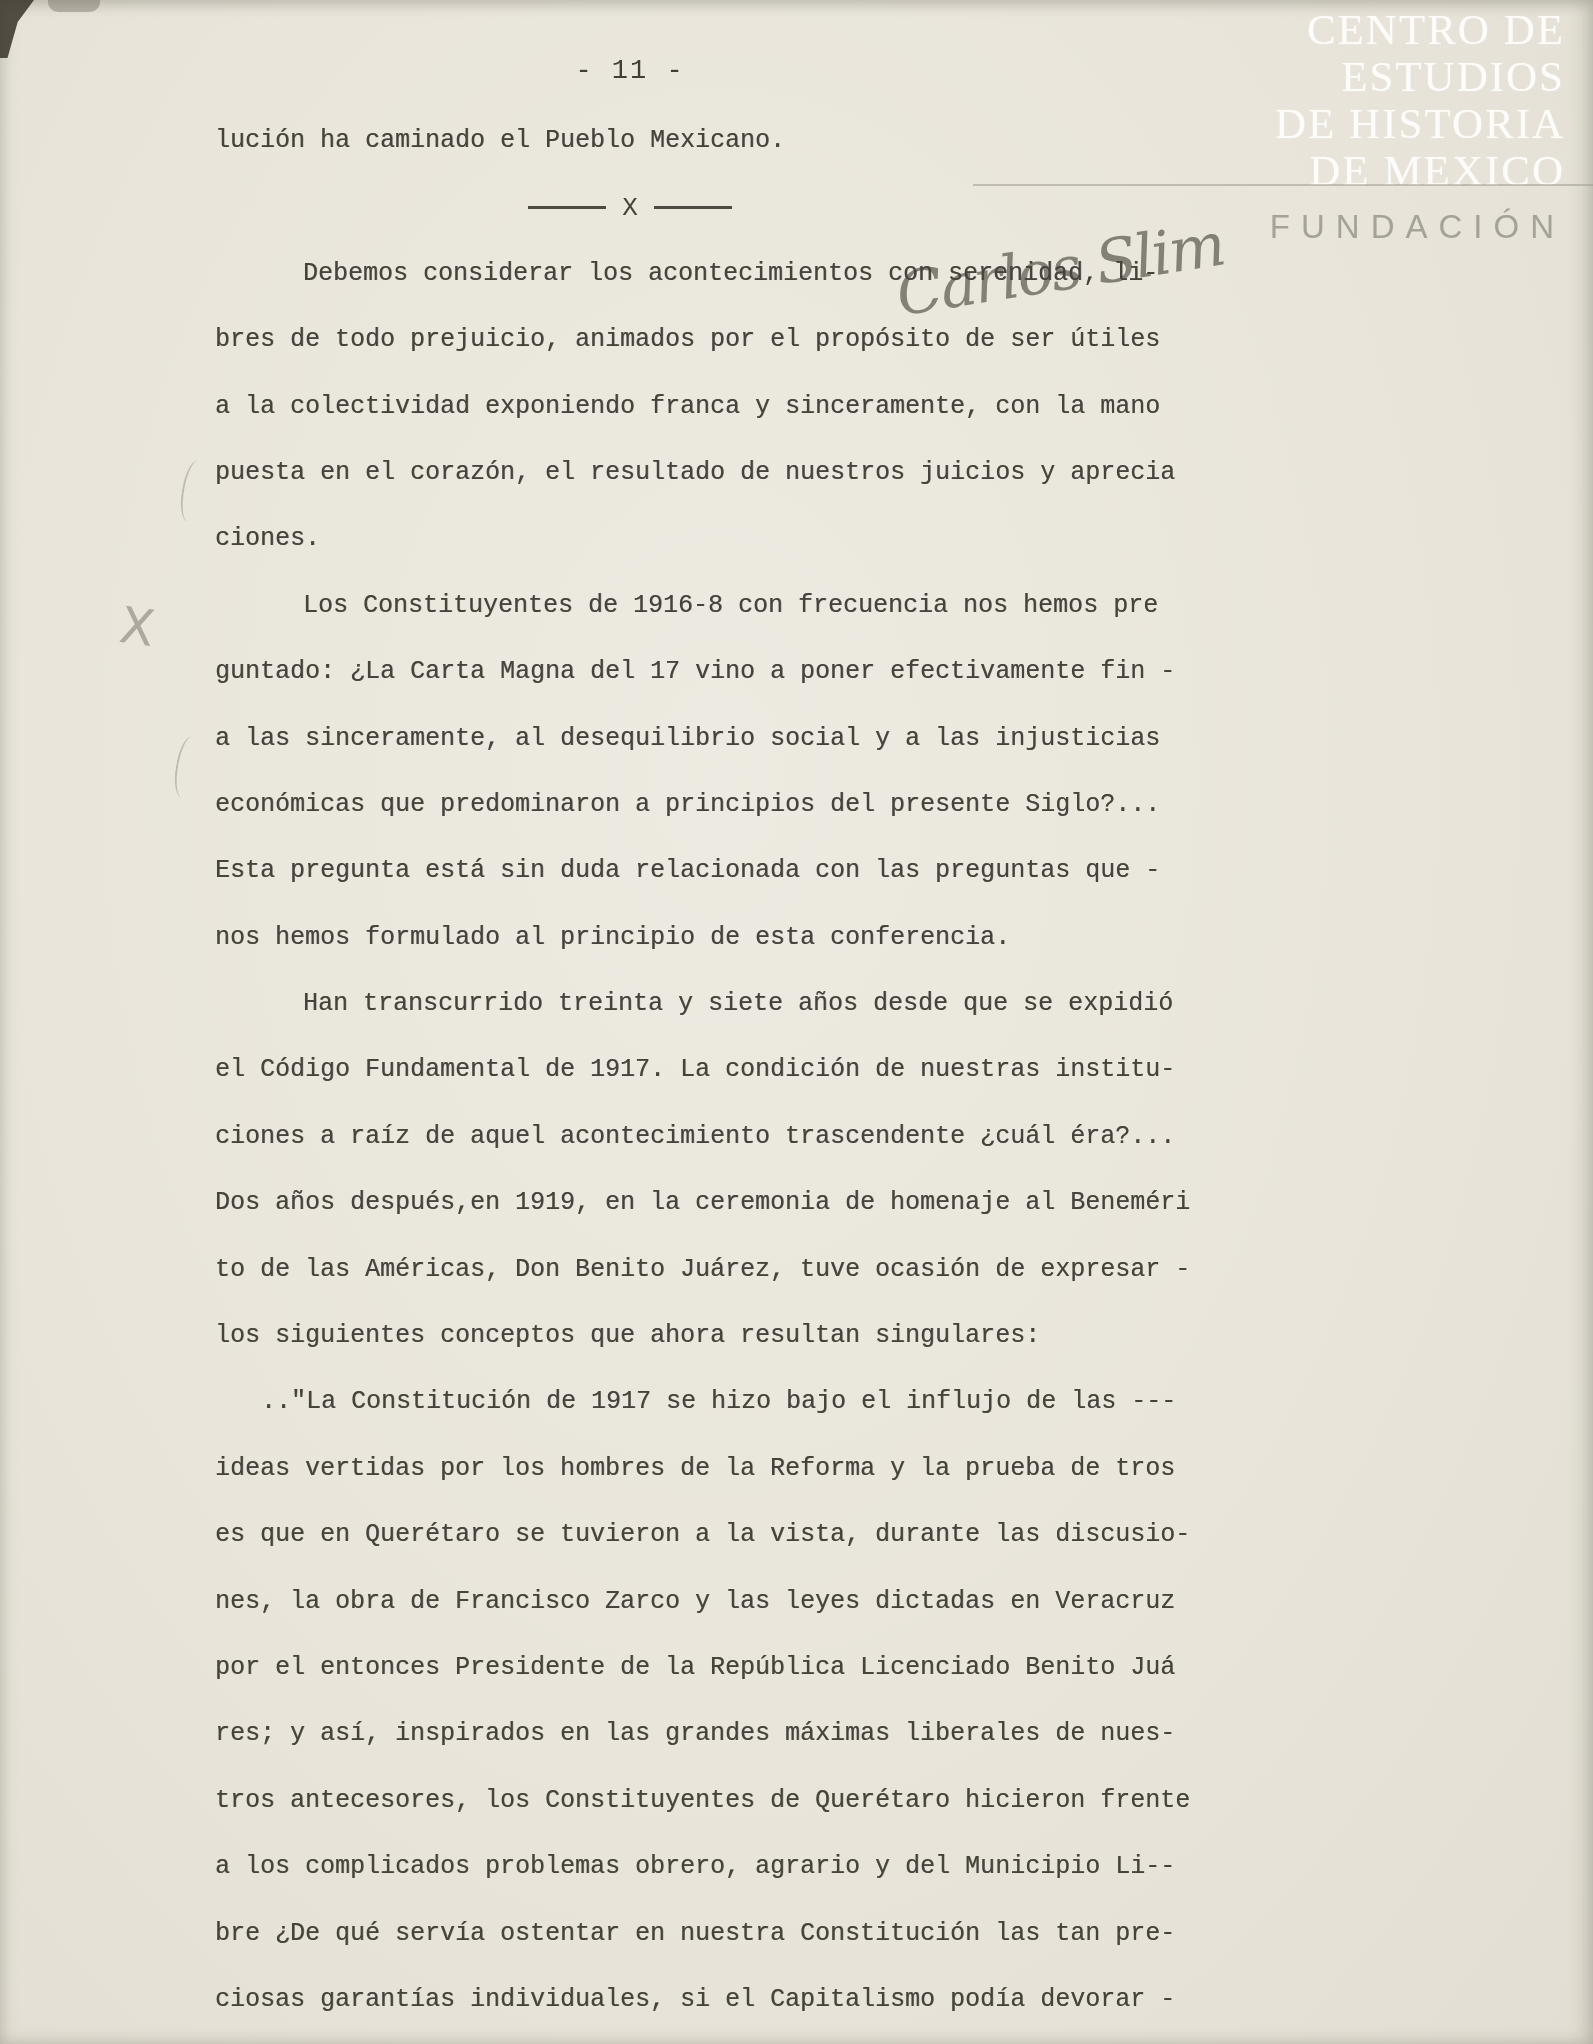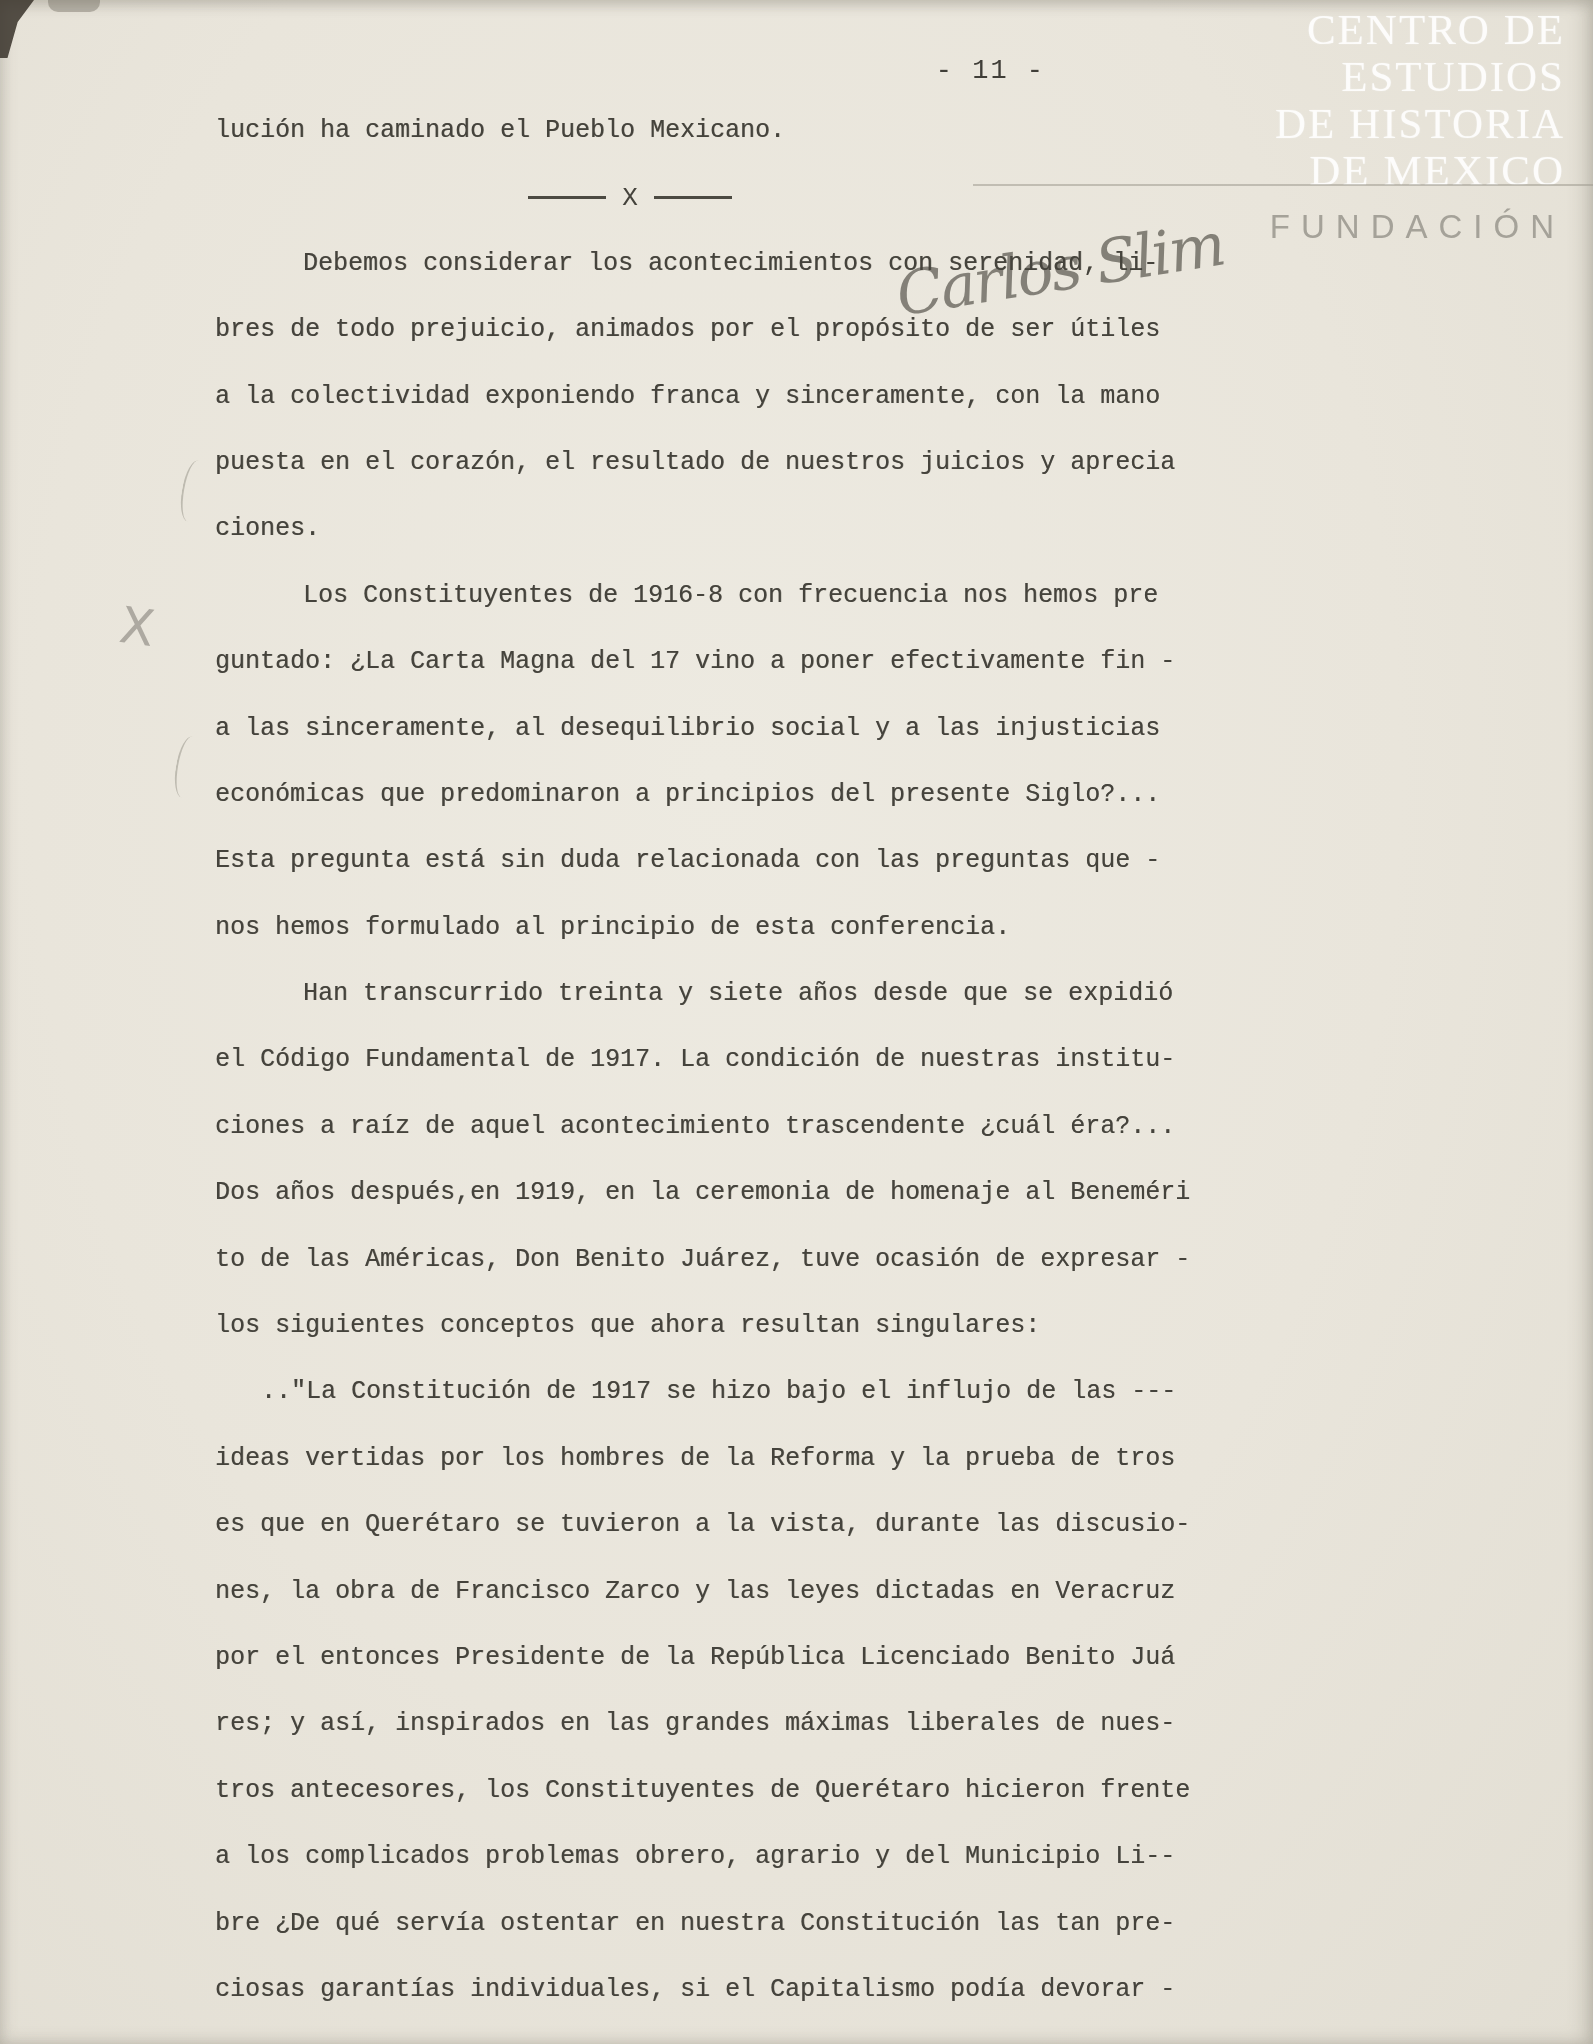--- a/index.html
+++ b/index.html
@@ -47,26 +47,26 @@
     font-style:italic; font-size:60px; font-weight:500;
     color:rgba(92,89,80,0.72);
     transform:rotate(-9deg);
     white-space:nowrap;
     letter-spacing:-2px;
   }
 
   
   .page-number {
     position:absolute; top:56px; left:215px; width:830px;
-    text-align:right; font-size:27px; letter-spacing:2px;
+    text-align:center; font-size:27px; letter-spacing:2px;
     color:#403e38;
   }
 
   
-  .content { position:absolute; left:215px; top:98px; width:1010px; }
+  .content { position:absolute; left:215px; top:108px; width:1010px; }
   .line {
     height:66.4px; line-height:66.4px;
     font-size:25px; white-space:pre;
     text-shadow:0.4px 0 0 rgba(69,67,60,0.55);
   }
   .ind { padding-left:88px; }
   .ind-sm { padding-left:46px; }
 
   .divider-row {
     height:66.4px; width:830px;

